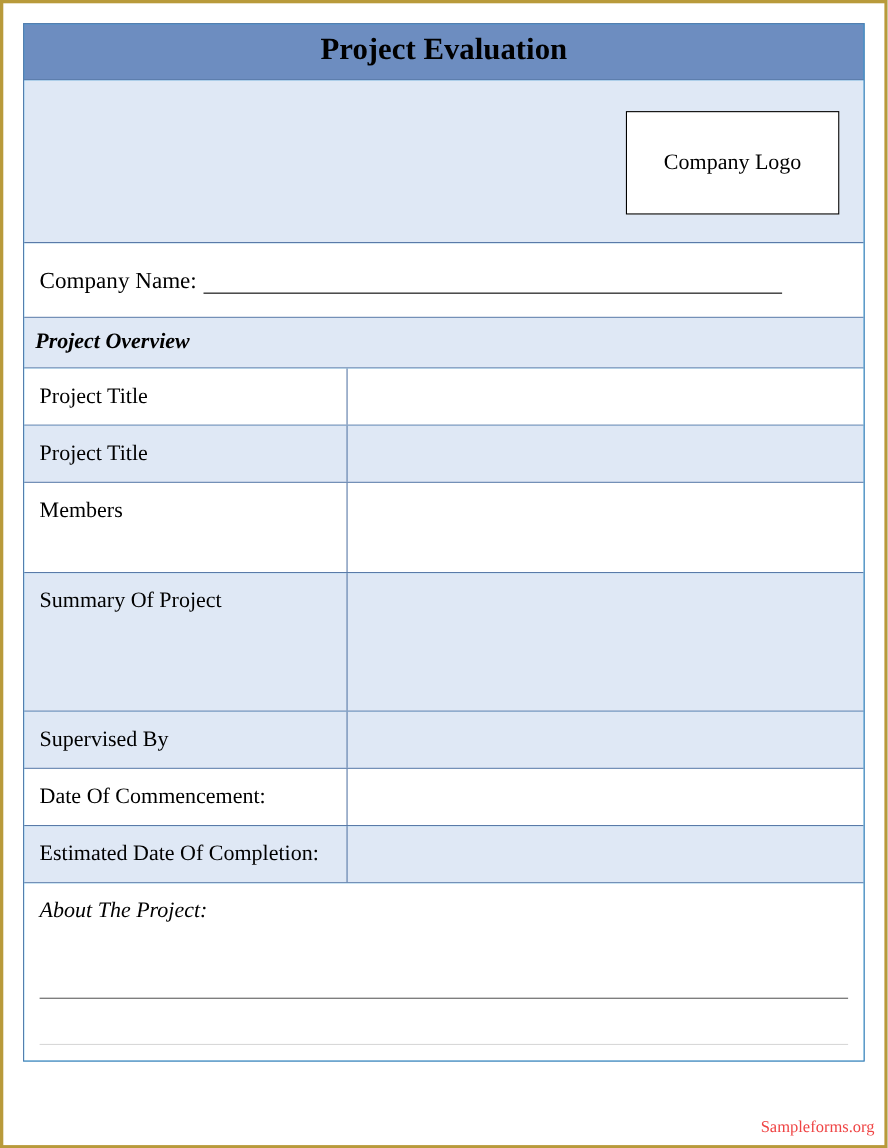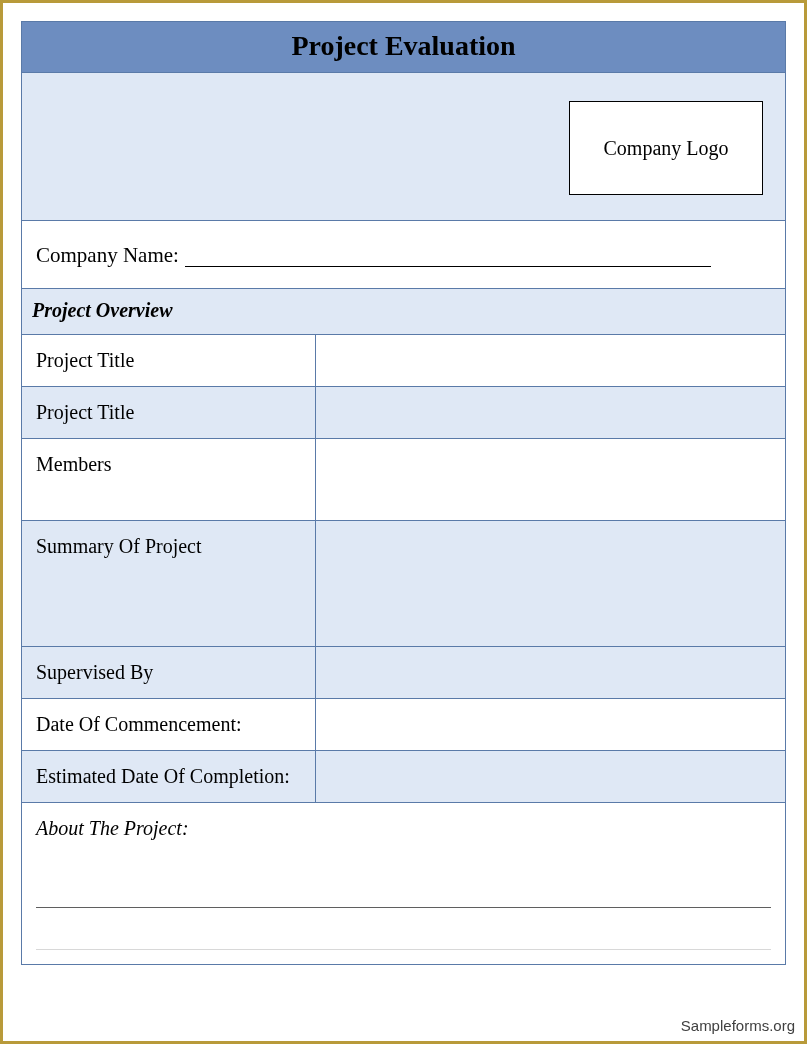--- a/index.html
+++ b/index.html
@@ -110,23 +110,23 @@
     margin-bottom: 14px;
   }
   .about-section .about-line.faint {
     border-bottom: 1px solid #d8d8d8;
     margin-bottom: 6px;
   }
   .watermark {
     position: absolute;
     right: 12px;
     bottom: 10px;
-    font-family: Liberation Sans, sans-serif;
+    font-family: Liberation Serif, serif;
     font-size: 15px;
-    color: #404040;
+    color: #ef4444;
   }
 </style>
 </head>
 <body>
 
 <div class="page">
   <div class="form-container">
 
     <div class="title-bar">Project Evaluation</div>
 

